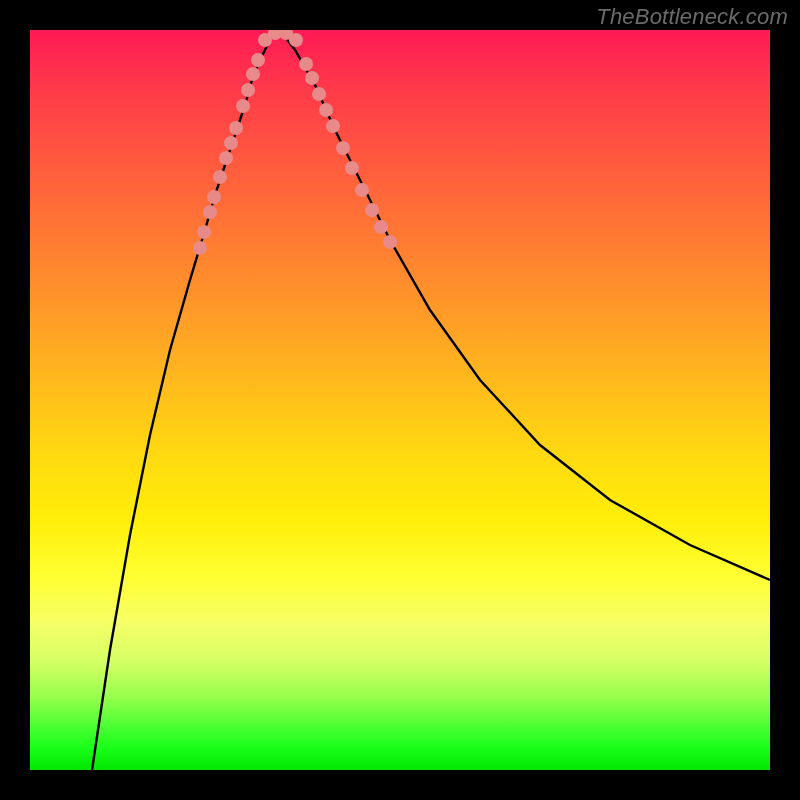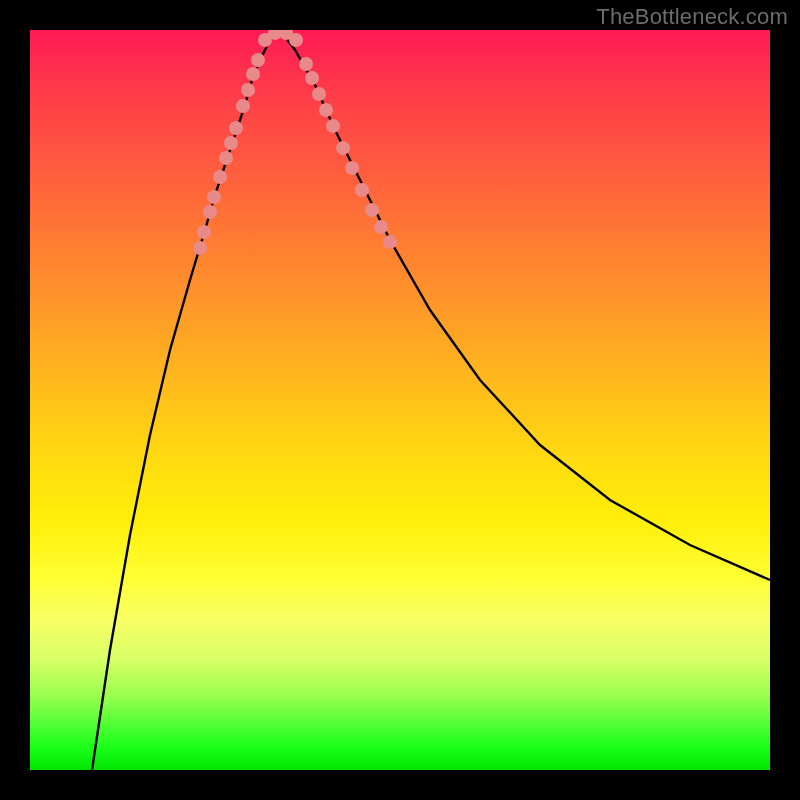--- a/index.html
+++ b/index.html
@@ -11,20 +11,21 @@
     font-family: Arial, Helvetica, sans-serif;
     overflow: hidden;
   }
   .frame {
     position: absolute;
     left: 0;
     top: 0;
     width: 800px;
     height: 800px;
     background: #000;
+    font-style: italic;
   }
   .plot {
     position: absolute;
     left: 30px;
     top: 30px;
     width: 740px;
     height: 740px;
     
     background: linear-gradient(to bottom,
       #ff1a55 0%,

